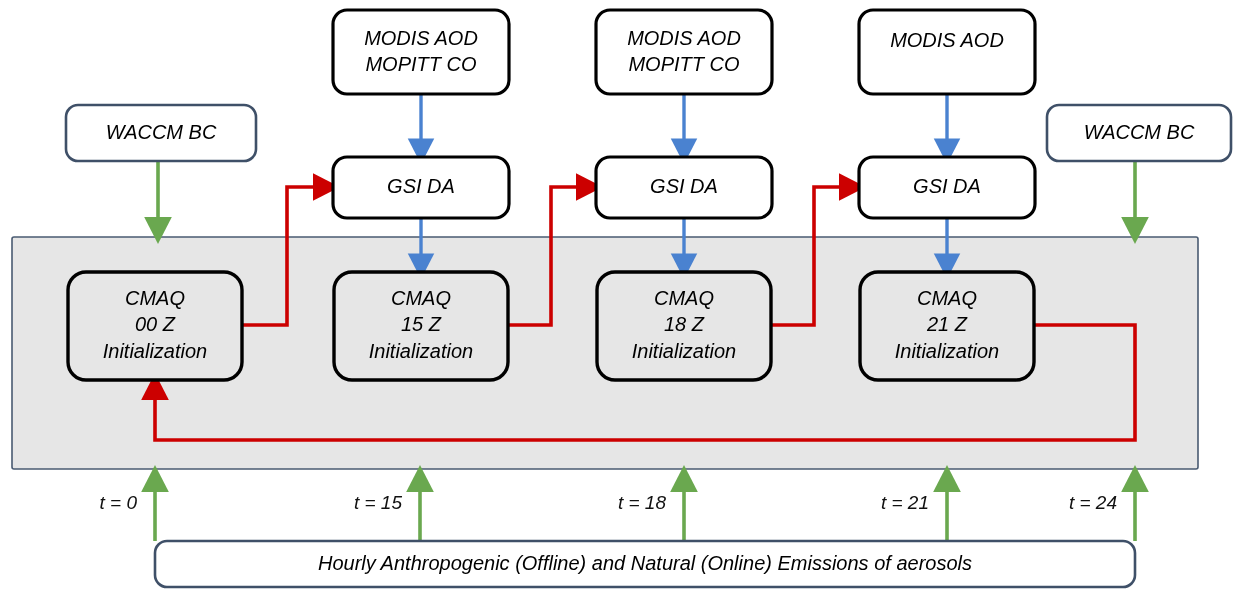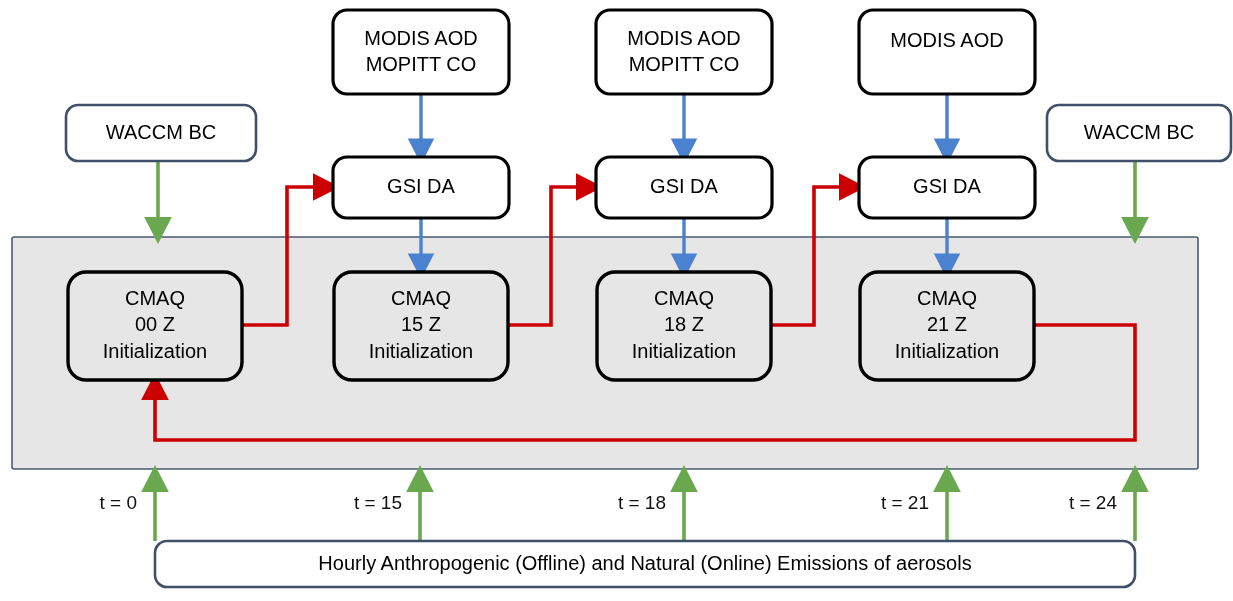--- a/index.html
+++ b/index.html
@@ -10,20 +10,21 @@
   body {
     width: 1233px;
     height: 601px;
     font-family: "Liberation Sans", sans-serif;
     overflow: hidden;
   }
   #diagram-root {
     position: relative;
     width: 1130px;
     height: 601px;
+    font-style: italic;
   }
   svg.diagram {
     display: block;
     width: 1233px;
     height: 601px;
   }
   text {
     font-family: "Liberation Sans", sans-serif;
     fill: #000000;
     dominant-baseline: middle;

